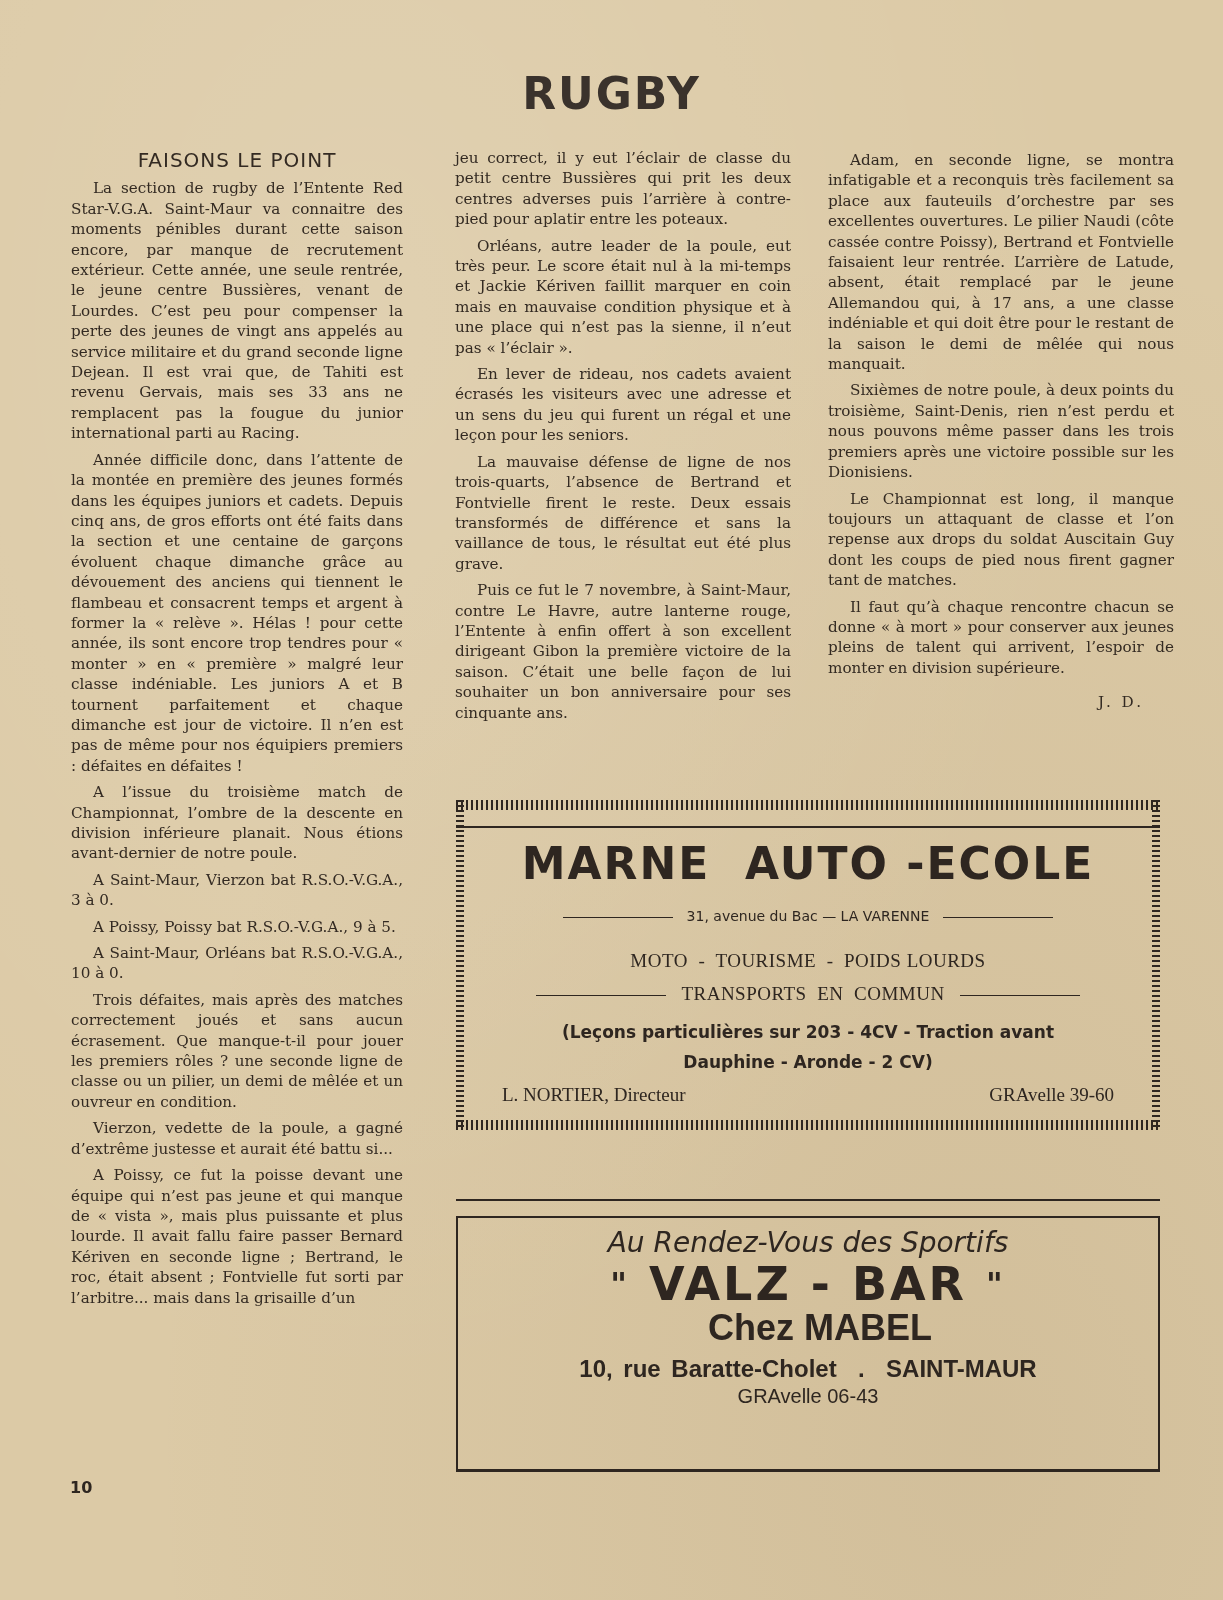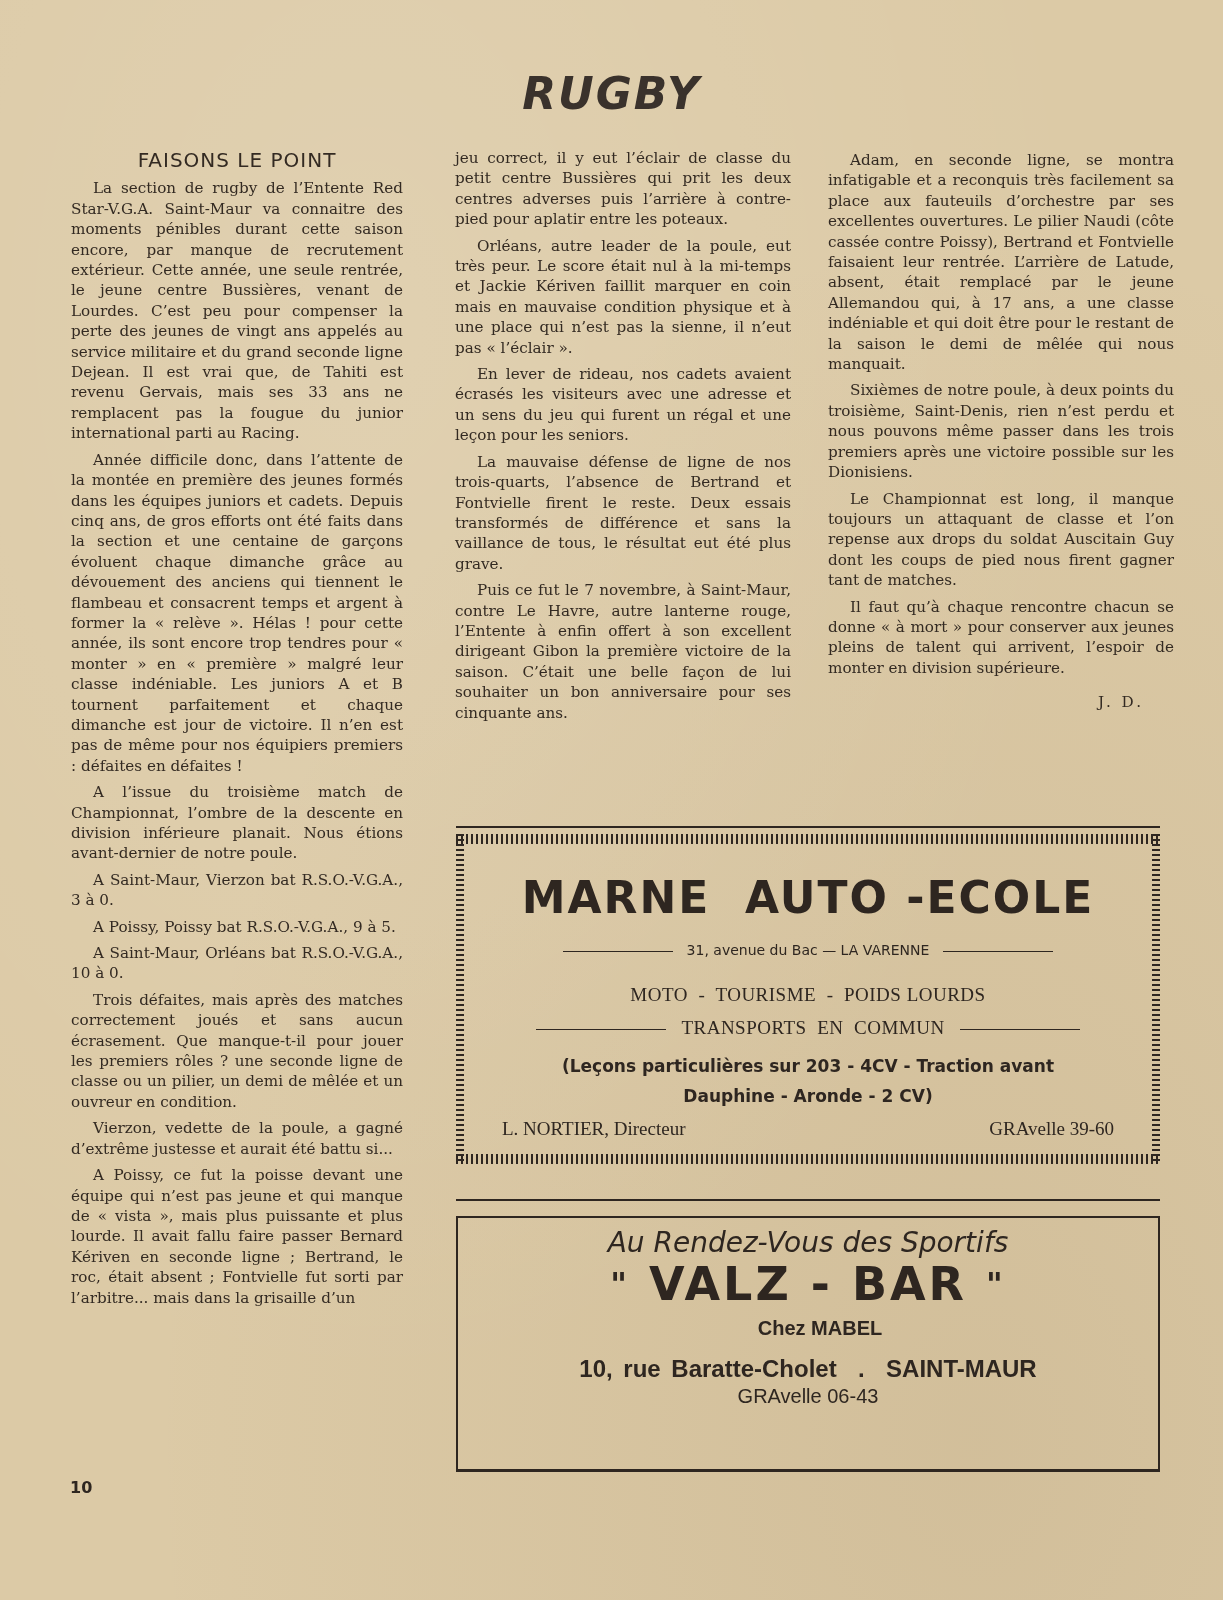--- a/index.html
+++ b/index.html
@@ -7,21 +7,21 @@
     width: 1223px; height: 1600px; position: relative; overflow: hidden;
     background: #dccaa6;
     background-image: radial-gradient(ellipse at 30% 20%, rgba(255,255,255,0.12), rgba(0,0,0,0) 60%),
                       radial-gradient(ellipse at 80% 90%, rgba(120,90,50,0.10), rgba(0,0,0,0) 60%);
     color: #2e2620;
     font-family: "DejaVu Serif", serif;
   }
   .title {
     position: absolute; left: 0; width: 1223px; top: 68px; text-align: center;
     font-family: "DejaVu Sans", sans-serif; font-weight: bold; font-size: 44px;
-    letter-spacing: 2px; color: #3a322c; font-style: italic;
+    letter-spacing: 2px; color: #3a322c;
   }
   .col {
     position: absolute; top: 148px; font-size: 15.2px; line-height: 20.4px;
     text-align: justify; color: #332a22;
   }
   .col p { margin: 0 0 6px 0; text-indent: 22px; }
   .col p.noind { text-indent: 0; }
   #col1 { left: 71px; width: 332px; }
   #col2 { left: 455px; width: 336px; top: 148px; }
   #col3 { left: 828px; width: 346px; top: 150px; }
@@ -30,21 +30,21 @@
     letter-spacing: 1px; margin: 2px 0 8px 0; color: #332a22;
   }
   .sign { text-align: right; margin-top: 14px; padding-right: 30px; letter-spacing: 3px; }
   .rule { position: absolute; background: #2e2620; height: 2px; }
   .page-num {
     position: absolute; left: 70px; top: 1478px; font-family: "DejaVu Sans", sans-serif;
     font-size: 16px; font-weight: bold;
   }
   
   .ad1 {
-    position: absolute; left: 456px; top: 834px; width: 704px; height: 330px;
+    position: absolute; left: 456px; top: 800px; width: 704px; height: 330px;
     box-sizing: border-box;
   }
   .hatch-h { position: absolute; left: 0; right: 0; height: 10px;
     background: repeating-linear-gradient(90deg, #2e2620 0 2px, transparent 2px 5px); }
   .hatch-v { position: absolute; top: 0; bottom: 0; width: 8px;
     background: repeating-linear-gradient(180deg, #2e2620 0 2px, transparent 2px 5px); }
   .ad1-title {
     position: absolute; left: 0; right: 0; top: 38px; text-align: center;
     font-family: "DejaVu Sans", sans-serif; font-weight: bold; font-size: 44px;
     letter-spacing: 2px; color: #2e2620;
@@ -62,21 +62,21 @@
   
   .ad2 {
     position: absolute; left: 456px; top: 1216px; width: 704px; height: 256px;
     border: 2px solid #2e2620; border-bottom-width: 3px; box-sizing: border-box;
     text-align: center;
   }
   .ad2-tag { margin-top: 8px; font-family: "DejaVu Sans", sans-serif; font-style: italic; font-size: 28px; }
   .ad2-name { margin-top: 0; font-family: "DejaVu Sans", sans-serif; font-weight: bold; font-size: 46px;
     letter-spacing: 3px; line-height: 50px; }
   .ad2-name .q { font-style: italic; font-weight: bold; font-size: 32px; vertical-align: top; }
-  .ad2-chez { font-family: "Liberation Sans", sans-serif; font-weight: bold; font-size: 20px; line-height: 38px; padding-left: 24px; }
+  .ad2-chez { font-family: "Liberation Sans", sans-serif; font-weight: bold; font-size: 36px; line-height: 38px; padding-left: 24px; }
   .ad2-addr { margin-top: 8px; font-family: "Liberation Sans", sans-serif; font-weight: bold; font-size: 24px; word-spacing: 4px; }
   .ad2-phone { margin-top: 2px; font-family: "Liberation Sans", sans-serif; font-weight: normal; font-size: 20px; }
 </style>
 </head>
 <body>
 
 <div class="title">RUGBY</div>
 
 <div class="col" id="col1">
   <div class="subhead">FAISONS LE POINT</div>

